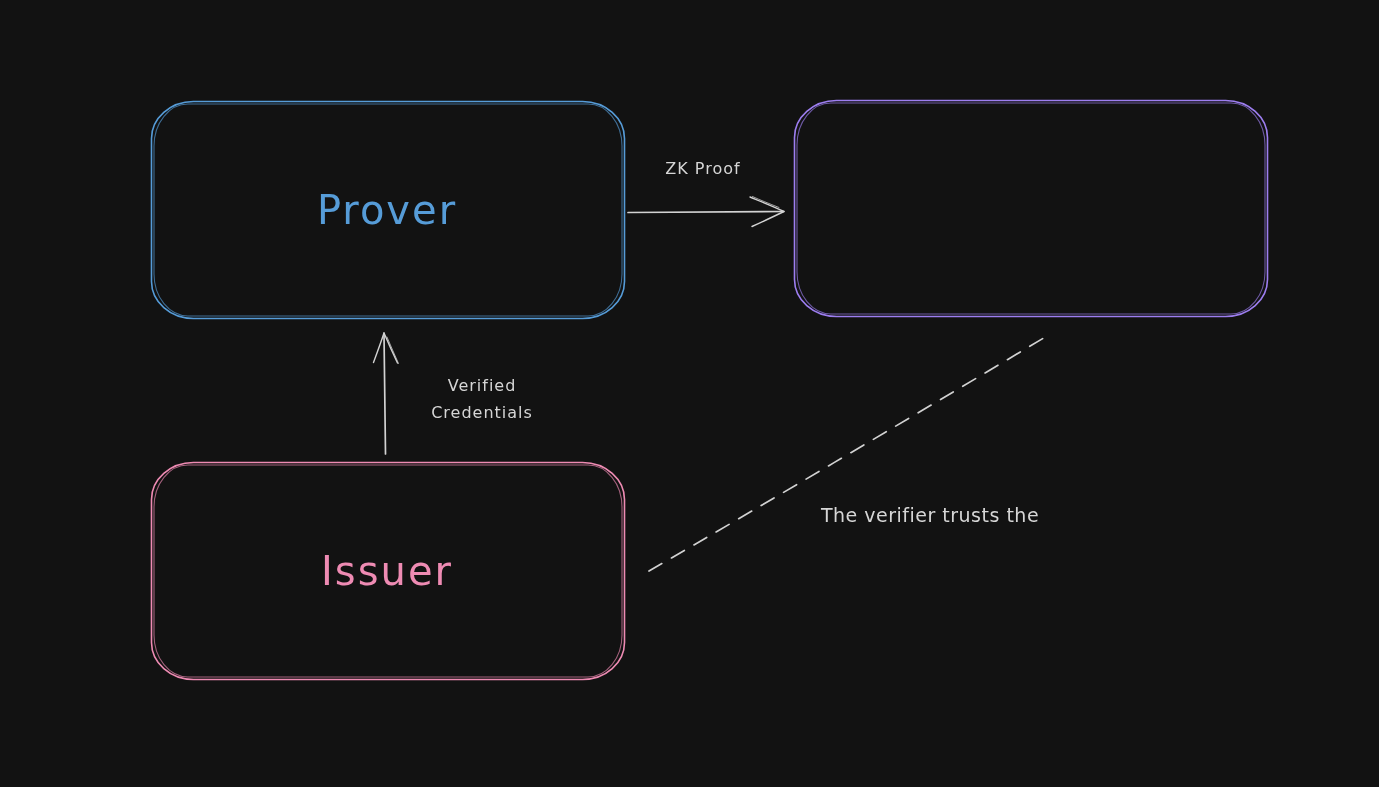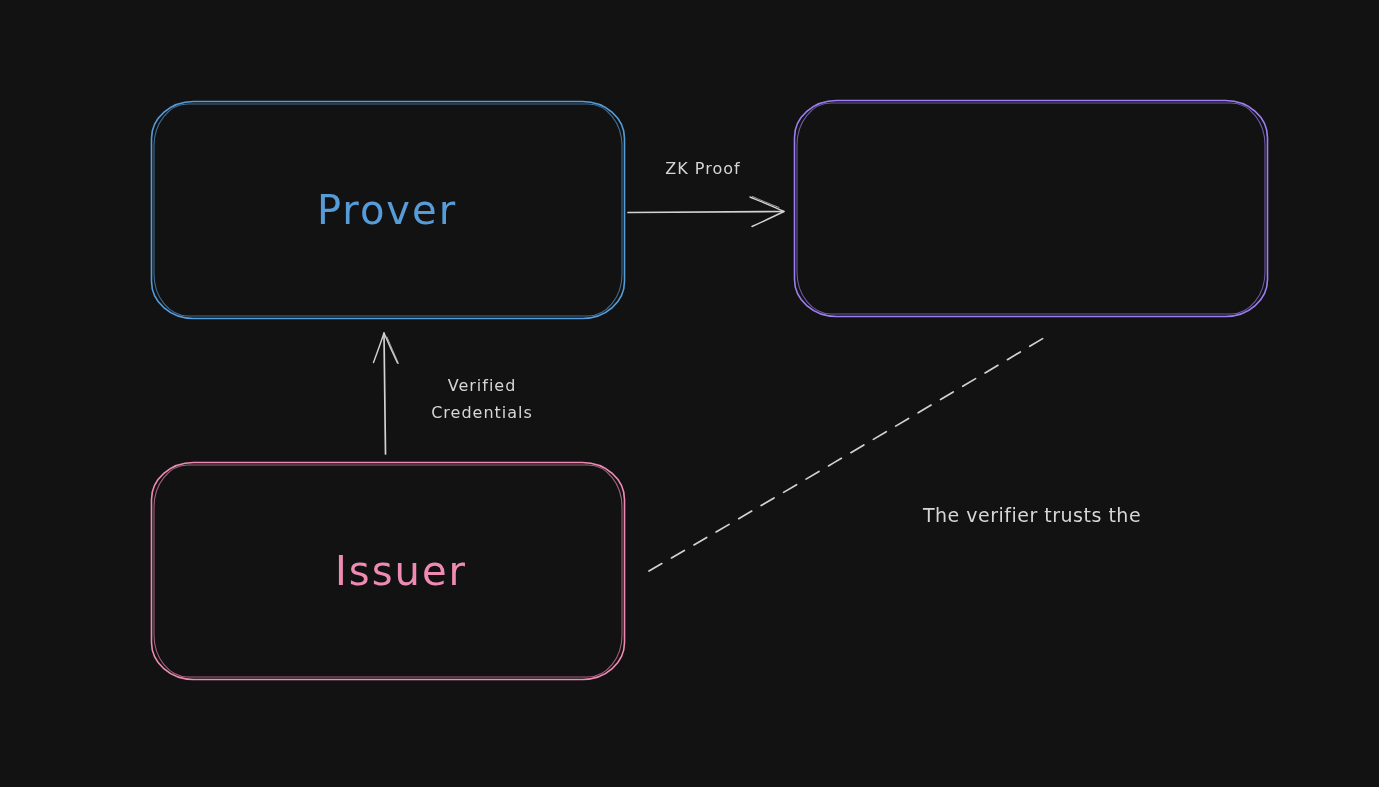--- a/index.html
+++ b/index.html
@@ -73,26 +73,26 @@
     </g>
 
     <g fill="none" stroke-width="1.7" stroke-linecap="round" stroke="#d2d2d2">
       <path d="M 649 571 C 770 501, 935 403, 1047 336" stroke-dasharray="15 11"></path>
     </g>
   </svg>
 
   <div class="label node-label" style="left: 387px; top: 210px; color: rgb(86, 156, 216);">Prover</div>
 
 
-  <div class="label node-label" style="left: 401px; top: 571px; color: rgb(238, 139, 179);">Issuer</div>
+  <div class="label node-label" style="left: 387px; top: 571px; color: rgb(238, 139, 179);">Issuer</div>
 
   <div class="label edge-label" style="left: 703px; top: 168px; color: rgb(214, 214, 214);">ZK Proof</div>
 
   <div class="label edge-label" style="left: 463px; top: 399px; color: rgb(214, 214, 214); margin-left: 19px;">
     <div>Verified</div>
     <div>Credentials</div>
   </div>
 
-  <div class="label note" style="left: 1032px; top: 515px; color: rgb(214, 214, 214);">
+  <div class="label note" style="left: 930px; top: 515px; color: rgb(214, 214, 214);">
     <div>The verifier trusts the</div>
   </div>
 
 </div>
 
 </body></html>

